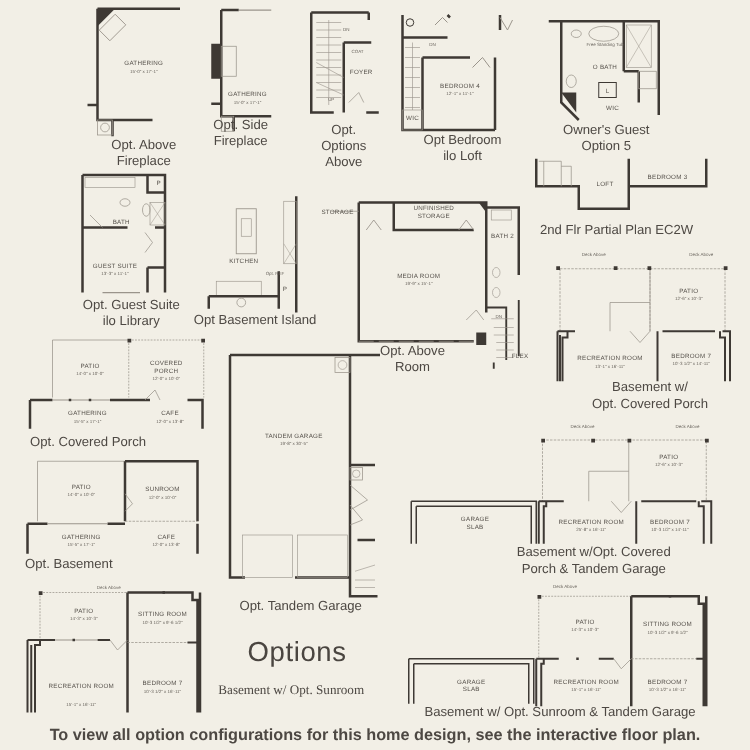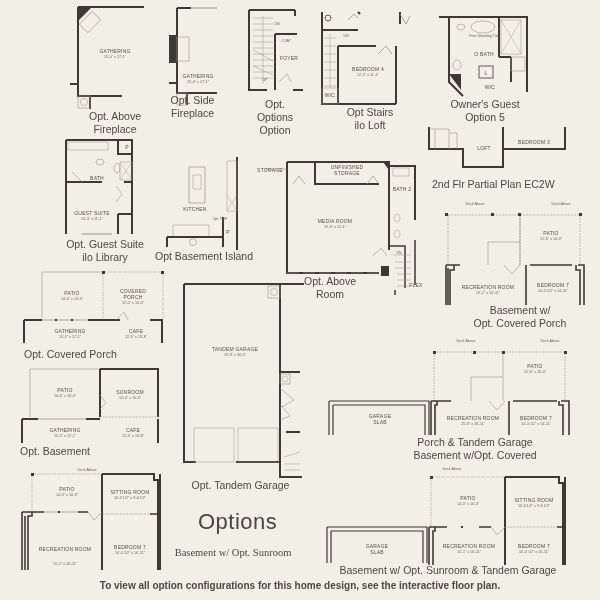--- a/index.html
+++ b/index.html
@@ -4,21 +4,21 @@
 <style>
   html, body { margin:0; padding:0; }
   body { width:600px; height:600px; background:#f2efe6; position:relative; overflow:hidden;
          font-family:"Liberation Sans", sans-serif; color:#4a4540; }
   .plan { position:absolute; }
   .plan svg { position:absolute; left:0; top:0; overflow:visible; }
   .cap { position:absolute; font-size:10.5px; color:#4d4843; text-align:center; line-height:13px; white-space:nowrap; }
   .room { position:absolute; font-size:5px; letter-spacing:0.2px; color:#55504a; text-align:center; line-height:6px; white-space:nowrap; text-transform:uppercase; }
   .dim { position:absolute; font-size:3.6px; color:#6a655e; text-align:center; white-space:nowrap; }
   .title { position:absolute; left:198px; top:509px; font-size:22px; color:#4a4540; letter-spacing:0.5px; }
-  .foot { position:absolute; left:0; width:600px; top:580px; text-align:center; font-size:10px; font-weight:bold; color:#4d4843; }
+  .foot { position:absolute; left:0; width:600px; top:580px; text-align:center; font-size:13px; font-weight:bold; color:#4d4843; }
 </style>
 </head>
 <body>
 
 <div class="plan" style="left:70px;top:4px;width:80px;height:110px;">
   <svg width="80" height="110">
     <path d="M8 3 L8 92 L52 92 M20 92 L20 105 M8 3 L74 3" fill="none" stroke="#3e3934" stroke-width="2"></path>
     <path d="M8 3 L22 3 L8 17 Z" fill="#3e3934"></path>
     <rect x="14" y="9" width="12" height="18" transform="rotate(45 20 18)" fill="none" stroke="#9a948b" stroke-width="0.7"></rect>
     <rect x="8" y="92" width="12" height="12" fill="none" stroke="#9a948b" stroke-width="0.6"></rect>
@@ -62,42 +62,42 @@
     <path d="M34 74 L42 66 L46 74" fill="none" stroke="#9a948b" stroke-width="0.6"></path>
   </svg>
   <div class="room" style="left:30px;top:47px;width:28px;">FOYER</div>
   <div class="dim" style="left:30px;top:31px;width:22px;">COAT</div>
   <div class="dim" style="left:22px;top:14px;width:20px;">DN</div>
   <div class="dim" style="left:10px;top:70px;width:20px;">UP</div>
 </div>
 <div class="cap" style="left:245px;top:98px;width:60px;">
   <div>Opt.</div>
   <div>Options</div>
-  <div>Option</div>
+  <div>Above</div>
 </div>
 
 <div class="plan" style="left:318px;top:10px;width:100px;height:95px;">
   <svg width="100" height="95">
     <path d="M4 2 L4 94 L78 94 M4 20 L40 20 M20 36 L20 94 M20 36 L58 36 M78 36 L78 94" fill="none" stroke="#3e3934" stroke-width="2"></path>
     <path d="M82 2 L82 14 M40 2 L42 4" stroke="#3e3934" stroke-width="2"></path>
     <g stroke="#9a948b" stroke-width="0.5">
       <path d="M6 28 L18 28 M6 36 L18 36 M6 44 L18 44 M6 52 L18 52 M6 60 L18 60 M6 68 L18 68 M6 76 L18 76 M12 24 L12 78"></path>
     </g>
     <path d="M30 10 L36 4 L40 8 M60 44 L68 36 L74 44" fill="none" stroke="#9a948b" stroke-width="0.8"></path>
     <path d="M82 4 L88 14 L92 6" fill="none" stroke="#9a948b" stroke-width="0.8"></path>
     <rect x="4" y="78" width="16" height="16" fill="none" stroke="#9a948b" stroke-width="0.5"></rect>
     <circle cx="10" cy="8" r="3" fill="none" stroke="#3e3934" stroke-width="0.8"></circle>
   </svg>
   <div class="room" style="left:22px;top:56px;width:56px;">BEDROOM 4</div>
   <div class="dim" style="left:22px;top:63px;width:56px;">12'-1" x 11'-1"</div>
   <div class="room" style="left:4px;top:82px;width:16px;">WIC</div>
   <div class="dim" style="left:18px;top:24px;width:20px;">DN</div>
 </div>
 <div class="cap" style="left:330px;top:106px;width:80px;">
-  <div>Opt Stairs</div>
+  <div>Opt Bedroom</div>
   <div>ilo Loft</div>
 </div>
 
 <div class="plan" style="left:435px;top:12px;width:95px;height:85px;">
   <svg width="95" height="85">
     <path d="M4 5 L92 5 L92 80 M14 5 L14 40 M14 40 L14 70 L28 84 M64 5 L64 45 M64 45 L76 45 M76 45 L76 70" fill="none" stroke="#3e3934" stroke-width="2"></path>
     <path d="M14 62 L26 62 L26 78 Z" fill="#3e3934"></path>
     <ellipse cx="48" cy="15" rx="12" ry="6" fill="none" stroke="#9a948b" stroke-width="0.6"></ellipse>
     <ellipse cx="26" cy="15" rx="4" ry="3" fill="none" stroke="#9a948b" stroke-width="0.6"></ellipse>
     <rect x="66" y="8" width="20" height="34" fill="none" stroke="#9a948b" stroke-width="0.5"></rect>
@@ -330,22 +330,22 @@
   <div class="room" style="left:10px;top:78px;width:90px;">GARAGE</div>
   <div class="room" style="left:10px;top:84px;width:90px;">SLAB</div>
   <div class="room" style="left:180px;top:28px;width:60px;">PATIO</div>
   <div class="dim" style="left:180px;top:35px;width:60px;">12'-6" x 10'-3"</div>
   <div class="room" style="left:112px;top:80px;width:72px;">RECREATION ROOM</div>
   <div class="dim" style="left:112px;top:87px;width:72px;">25'-8" x 16'-11"</div>
   <div class="room" style="left:186px;top:80px;width:50px;">BEDROOM 7</div>
   <div class="dim" style="left:186px;top:87px;width:50px;">10'-3 1/2" x 14'-11"</div>
 </div>
 <div class="cap" style="left:405px;top:436px;width:140px;">
+  <div>Basement w/Opt. Covered</div>
   <div>Porch &amp; Tandem Garage</div>
-  <div>Basement w/Opt. Covered</div>
 </div>
 
 <div class="plan" style="left:325px;top:465px;width:250px;height:100px;">
   <svg width="250" height="100">
     <path d="M106 12 L180 12 M106 12 L106 62" fill="none" stroke="#9a948b" stroke-width="0.6" stroke-dasharray="1.5 1"></path>
     <path d="M180 12 L180 100 M180 12 L232 12 M228 12 L234 12 L234 18 L238 18 L238 100 M240 12 L240 100" fill="none" stroke="#3e3934" stroke-width="2"></path>
     <path d="M180 62 L232 62" stroke="#9a948b" stroke-width="0.6" stroke-dasharray="2 1"></path>
     <path d="M2 62 L2 98 M2 62 L102 62 L102 98 M6 66 L6 98 M6 66 L98 66 L98 98" fill="none" stroke="#3e3934" stroke-width="1.2"></path>
     <path d="M104 62 L104 100 M104 62 L122 62 M110 62 L110 66 L108 66 L108 100 M154 62 L166 62 M232 62 L238 62" fill="none" stroke="#3e3934" stroke-width="1.6"></path>
     <g fill="#3e3934">

